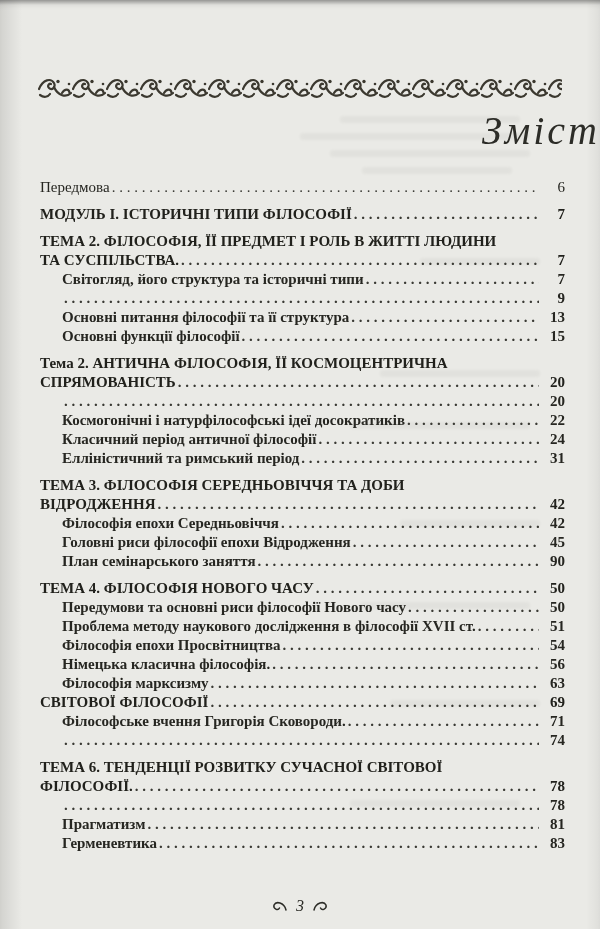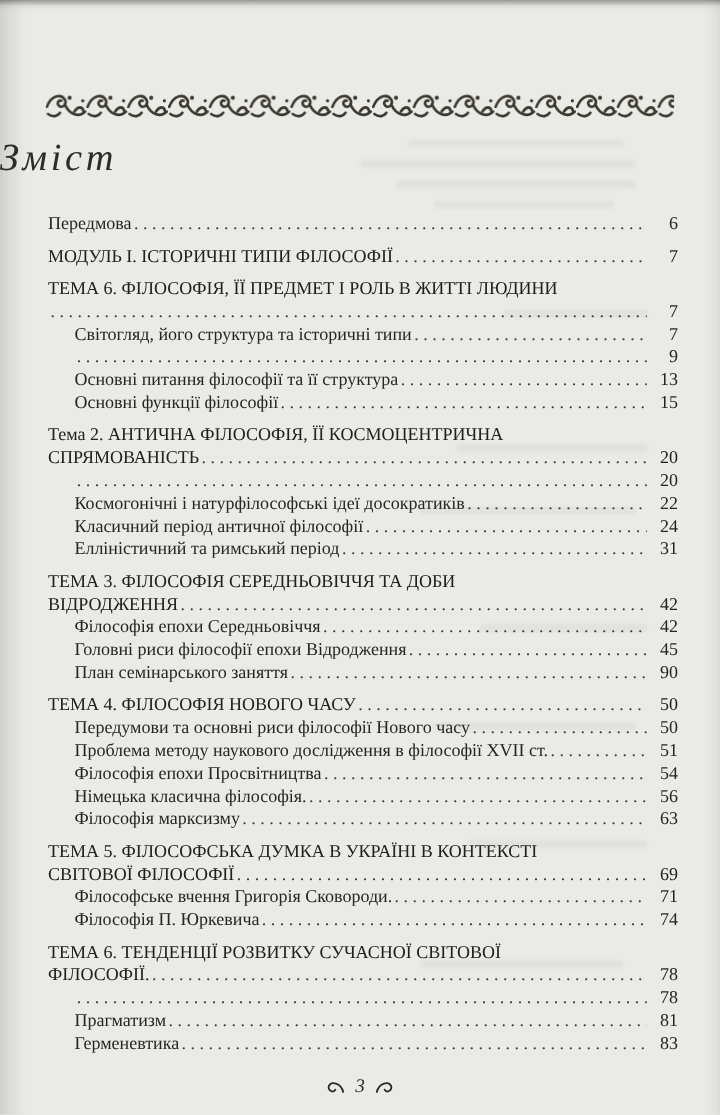--- a/index.html
+++ b/index.html
@@ -17,36 +17,36 @@
       linear-gradient(270deg, rgba(0,0,0,0.05), rgba(0,0,0,0) 14px),
       #eaeae6;
     box-shadow: inset 0 8px 10px -8px rgba(0,0,0,.35);
   }
   .ornament-band{
     position:relative;
     margin:76px auto 0 auto;
     width:524px;height:24px;display:block;
   }
   .title{
-    text-align:left;
+    text-align:right;
     margin-top:8px;
     font-style:italic;
-    font-size:32px;
+    font-size:40px;
     line-height:46px;
     letter-spacing:3px;
     color:#2c2c27;
   }
   .toc{
     margin:24px 35px 0 40px;
     font-size:15px;
     line-height:19px;
   }
   .row{display:flex;align-items:flex-end;}
-  .row.b{font-weight:normal;color:#21211c;}
-  .row.ind{padding-left:22px;}
+  .row.b{font-weight:bold;color:#21211c;}
+  .row.ind{padding-left:22px;font-weight:bold;}
   .row.gap{margin-top:8px;}
   .label{white-space:nowrap;}
   .dots{
     flex:1;min-width:0;overflow:hidden;white-space:nowrap;
     color:#3a3a34;margin:0 4px 0 2px;
   }
   .num{min-width:22px;text-align:right;white-space:nowrap;}
   .footer{
     position:absolute;left:0;right:0;bottom:14px;
     display:flex;justify-content:center;align-items:center;gap:9px;
@@ -100,23 +100,24 @@
         <span class="label">Передмова</span>
         <span class="dots"> . . . . . . . . . . . . . . . . . . . . . . . . . . . . . . . . . . . . . . . . . . . . . . . . . . . . . . . . . . . . . . . . . . . . . . . . . . . . . . . . . . . . . . . . . . . . . . . . . . . . . . . . . . . . . . . . . . . . . . . . . . . . . . . . . .</span>
         <span class="num">6</span>
       </div>
       <div class="row b gap">
         <span class="label">МОДУЛЬ І. ІСТОРИЧНІ ТИПИ ФІЛОСОФІЇ</span>
         <span class="dots"> . . . . . . . . . . . . . . . . . . . . . . . . . . . . . . . . . . . . . . . . . . . . . . . . . . . . . . . . . . . . . . . . . . . . . . . . . . . . . . . . . . . . . . . . . . . . . . . . . . . . . . . . . . . . . . . . . . . . . . . . . . . . . . . . . .</span>
         <span class="num">7</span>
       </div>
       <div class="row b gap">
-        <span class="label">ТЕМА 6. ФІЛОСОФІЯ, ЇЇ ПРЕДМЕТ І РОЛЬ В ЖИТТІ ЛЮДИНИ</span>
-      </div>
-      <div class="row b">
+        <span class="label">ТЕМА 2. ФІЛОСОФІЯ, ЇЇ ПРЕДМЕТ І РОЛЬ В ЖИТТІ ЛЮДИНИ</span>
+      </div>
+      <div class="row b">
+        <span class="label">ТА СУСПІЛЬСТВА.</span>
         <span class="dots"> . . . . . . . . . . . . . . . . . . . . . . . . . . . . . . . . . . . . . . . . . . . . . . . . . . . . . . . . . . . . . . . . . . . . . . . . . . . . . . . . . . . . . . . . . . . . . . . . . . . . . . . . . . . . . . . . . . . . . . . . . . . . . . . . . .</span>
         <span class="num">7</span>
       </div>
       <div class="row ind">
         <span class="label">Світогляд, його структура та історичні типи</span>
         <span class="dots"> . . . . . . . . . . . . . . . . . . . . . . . . . . . . . . . . . . . . . . . . . . . . . . . . . . . . . . . . . . . . . . . . . . . . . . . . . . . . . . . . . . . . . . . . . . . . . . . . . . . . . . . . . . . . . . . . . . . . . . . . . . . . . . . . . .</span>
         <span class="num">7</span>
       </div>
       <div class="row ind">
         <span class="dots"> . . . . . . . . . . . . . . . . . . . . . . . . . . . . . . . . . . . . . . . . . . . . . . . . . . . . . . . . . . . . . . . . . . . . . . . . . . . . . . . . . . . . . . . . . . . . . . . . . . . . . . . . . . . . . . . . . . . . . . . . . . . . . . . . . .</span>
@@ -205,35 +206,31 @@
       <div class="row ind">
         <span class="label">Німецька класична філософія.</span>
         <span class="dots"> . . . . . . . . . . . . . . . . . . . . . . . . . . . . . . . . . . . . . . . . . . . . . . . . . . . . . . . . . . . . . . . . . . . . . . . . . . . . . . . . . . . . . . . . . . . . . . . . . . . . . . . . . . . . . . . . . . . . . . . . . . . . . . . . . .</span>
         <span class="num">56</span>
       </div>
       <div class="row ind">
         <span class="label">Філософія марксизму</span>
         <span class="dots"> . . . . . . . . . . . . . . . . . . . . . . . . . . . . . . . . . . . . . . . . . . . . . . . . . . . . . . . . . . . . . . . . . . . . . . . . . . . . . . . . . . . . . . . . . . . . . . . . . . . . . . . . . . . . . . . . . . . . . . . . . . . . . . . . . .</span>
         <span class="num">63</span>
       </div>
-      <div class="row b gap">
-        <span class="label">ТЕМА 5. ФІЛОСОФСЬКА ДУМКА В УКРАЇНІ В КОНТЕКСТІ</span>
-      </div>
       <div class="row b">
         <span class="label">СВІТОВОЇ ФІЛОСОФІЇ</span>
         <span class="dots"> . . . . . . . . . . . . . . . . . . . . . . . . . . . . . . . . . . . . . . . . . . . . . . . . . . . . . . . . . . . . . . . . . . . . . . . . . . . . . . . . . . . . . . . . . . . . . . . . . . . . . . . . . . . . . . . . . . . . . . . . . . . . . . . . . .</span>
         <span class="num">69</span>
       </div>
       <div class="row ind">
         <span class="label">Філософське вчення Григорія Сковороди.</span>
         <span class="dots"> . . . . . . . . . . . . . . . . . . . . . . . . . . . . . . . . . . . . . . . . . . . . . . . . . . . . . . . . . . . . . . . . . . . . . . . . . . . . . . . . . . . . . . . . . . . . . . . . . . . . . . . . . . . . . . . . . . . . . . . . . . . . . . . . . .</span>
         <span class="num">71</span>
       </div>
       <div class="row ind">
-        <span class="label">Філософія П. Юркевича</span>
         <span class="dots"> . . . . . . . . . . . . . . . . . . . . . . . . . . . . . . . . . . . . . . . . . . . . . . . . . . . . . . . . . . . . . . . . . . . . . . . . . . . . . . . . . . . . . . . . . . . . . . . . . . . . . . . . . . . . . . . . . . . . . . . . . . . . . . . . . .</span>
         <span class="num">74</span>
       </div>
       <div class="row b gap">
         <span class="label">ТЕМА 6. ТЕНДЕНЦІЇ РОЗВИТКУ СУЧАСНОЇ СВІТОВОЇ</span>
       </div>
       <div class="row b">
         <span class="label">ФІЛОСОФІЇ.</span>
         <span class="dots"> . . . . . . . . . . . . . . . . . . . . . . . . . . . . . . . . . . . . . . . . . . . . . . . . . . . . . . . . . . . . . . . . . . . . . . . . . . . . . . . . . . . . . . . . . . . . . . . . . . . . . . . . . . . . . . . . . . . . . . . . . . . . . . . . . .</span>
         <span class="num">78</span>

